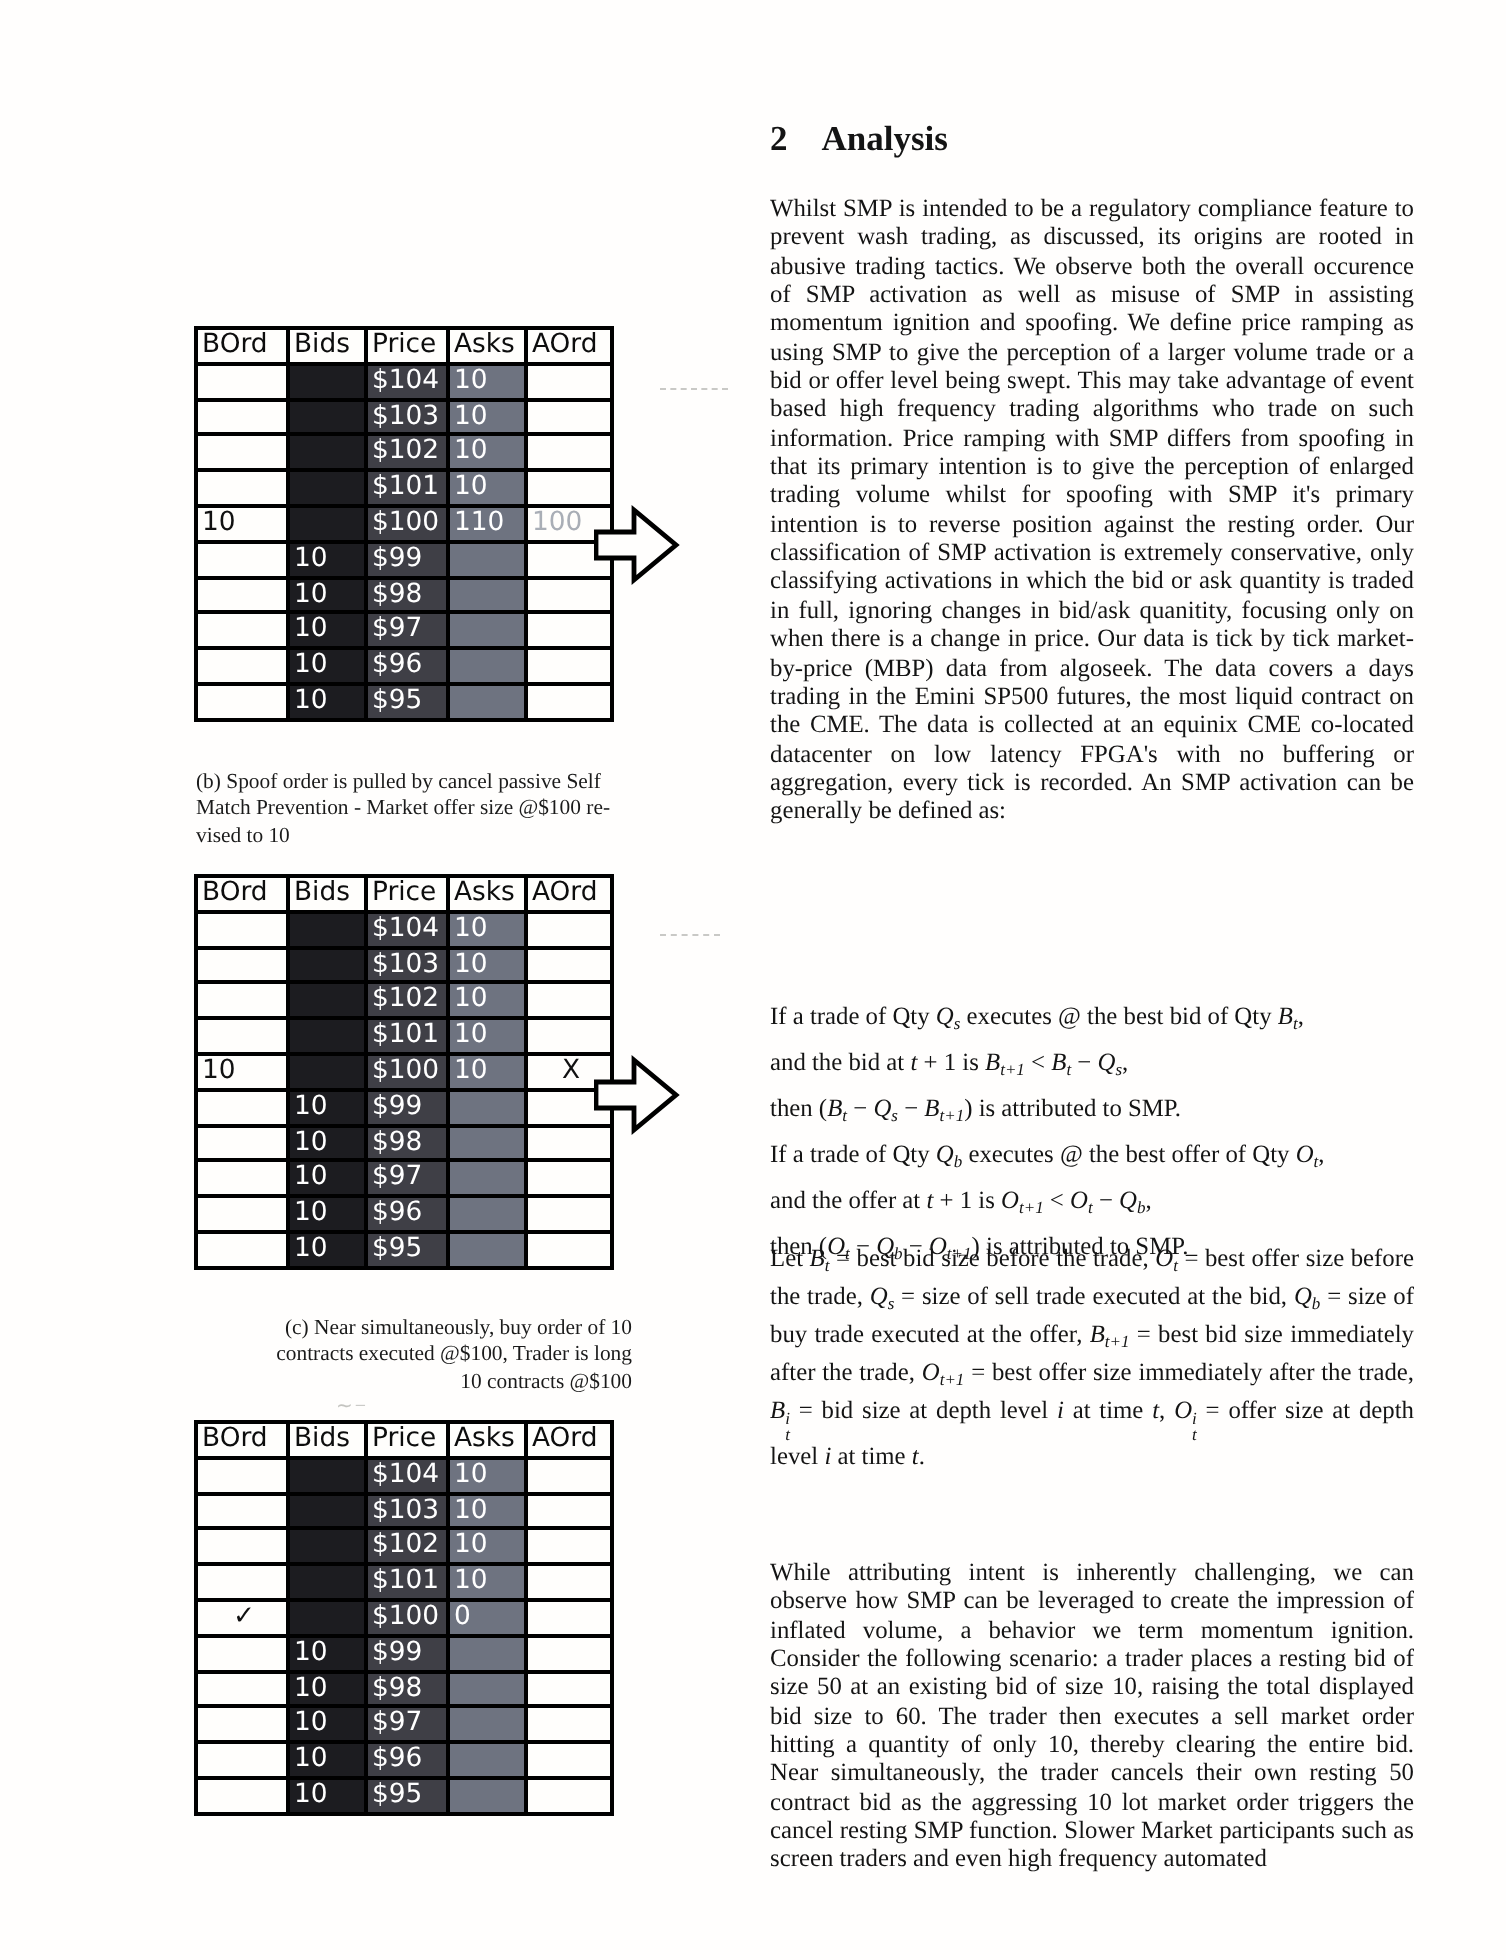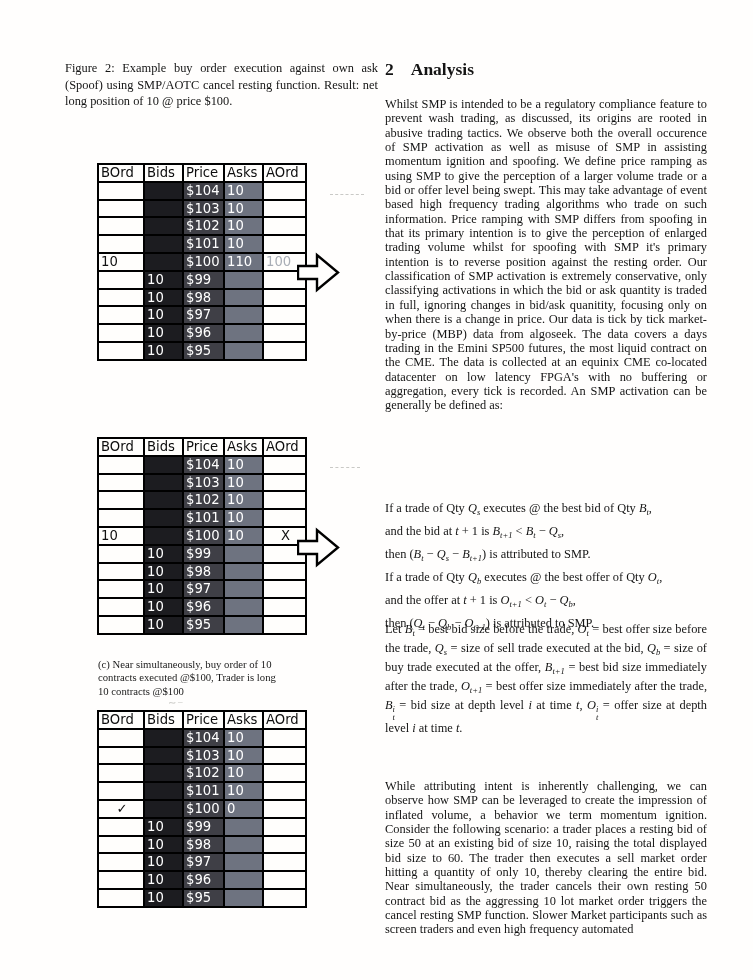--- a/index.html
+++ b/index.html
@@ -48,21 +48,20 @@
   .ss { display:inline-flex; flex-direction:column; align-items:flex-start;
         vertical-align:-3px; font-size:8.5px; line-height:7.5px; font-style:italic; }
   .letpar { font-size:12.4px; line-height:15.6px; text-align:justify; text-justify:inter-word; }
   .arrow-svg { display:block; }
 </style>
 </head>
 <body>
 
 <div class="page">
 
-  <div class="abs figcaption" style="left:65px; top:60px; width:313px;">Figure 2: Example buy order execution against own ask (Spoof) using SMP/AOTC cancel resting function. Re­sult: net long position of 10 @ price $100.</div>
 
   <div class="abs" style="left:97px; top:163px;">
       <table class="ob">
         <tbody>
           <tr>
             <td class="hdr" style="width: 42px;">BOrd</td>
             <td class="hdr" style="width: 35px;">Bids</td>
             <td class="hdr" style="width: 37px;">Price</td>
             <td class="hdr" style="width: 35px;">Asks</td>
             <td class="hdr" style="width: 39px;">AOrd</td>
@@ -140,20 +139,23 @@
         </tbody>
       </table>
     </div>
   <div class="abs dashes" style="left:330px; top:194px; width:34px;"></div>
   <div class="abs" style="left:297px; top:252px;">
     <svg class="arrow-svg" width="43" height="41" viewBox="0 0 43 41">
       <path d="M1 14 H20 V3 L41 20.5 L20 38 V27 H1 Z" fill="#fffefd" stroke="#000" stroke-width="2.4" stroke-linejoin="miter"></path>
     </svg>
   </div>
 
+  <div class="abs subcap" style="left:98px; top:385px; width:258px;">(b) Spoof order is pulled by cancel passive Self
+Match Prevention - Market offer size @$100 re-
+vised to 10</div>
   <div class="abs" style="left:97px; top:437px;">
       <table class="ob">
         <tbody>
           <tr>
             <td class="hdr" style="width: 42px;">BOrd</td>
             <td class="hdr" style="width: 35px;">Bids</td>
             <td class="hdr" style="width: 37px;">Price</td>
             <td class="hdr" style="width: 35px;">Asks</td>
             <td class="hdr" style="width: 39px;">AOrd</td>
           </tr>
@@ -230,21 +232,21 @@
         </tbody>
       </table>
     </div>
   <div class="abs dashes" style="left:330px; top:467px; width:30px;"></div>
   <div class="abs" style="left:297px; top:527px;">
     <svg class="arrow-svg" width="43" height="41" viewBox="0 0 43 41">
       <path d="M1 14 H20 V3 L41 20.5 L20 38 V27 H1 Z" fill="#fffefd" stroke="#000" stroke-width="2.4" stroke-linejoin="miter"></path>
     </svg>
   </div>
 
-  <div class="abs subcap" style="left:98px; top:658px; width:218px;">(c) Near simultaneously, buy order of 10
+  <div class="abs subcap" style="left:98px; top:658px; width:218px;text-align:right;">(c) Near simultaneously, buy order of 10
 contracts executed @$100, Trader is long
 10 contracts @$100</div>
   <div class="abs squiggle" style="left:168px; top:697px;">∼−</div>
   <div class="abs" style="left:97px; top:710px;">
       <table class="ob">
         <tbody>
           <tr>
             <td class="hdr" style="width: 42px;">BOrd</td>
             <td class="hdr" style="width: 35px;">Bids</td>
             <td class="hdr" style="width: 37px;">Price</td>

